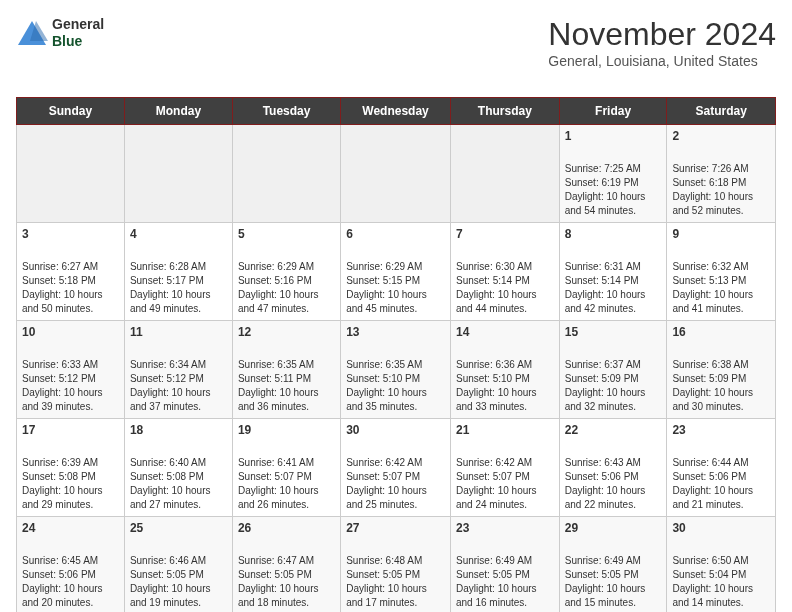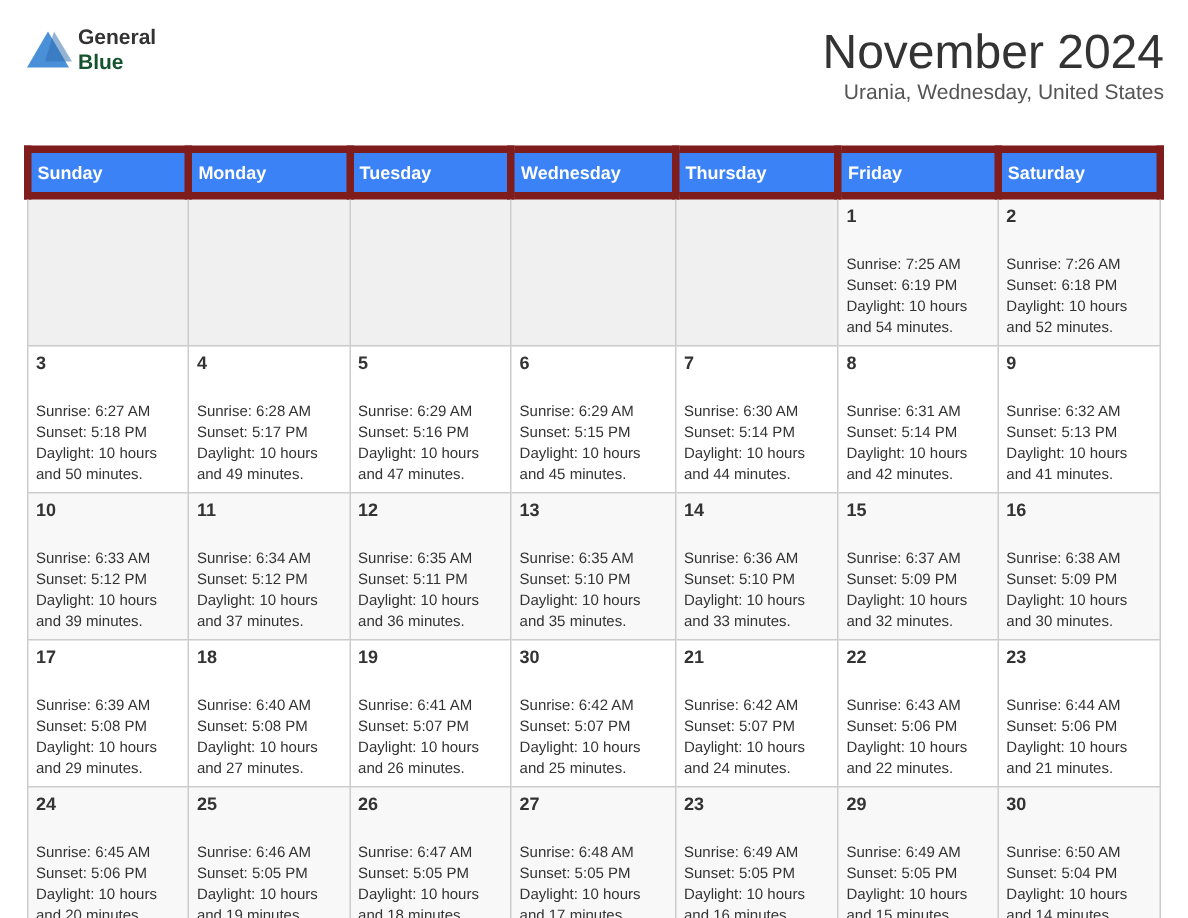--- a/index.html
+++ b/index.html
@@ -25,43 +25,43 @@
       font-size: 14px;
       font-weight: bold;
       line-height: 1.2;
     }
     .logo-general { color: #333; }
     .logo-blue { color: #14532d; }
     .logo-icon {
       width: 32px;
       height: 28px;
     }
-    .title-block { text-align: right; }
+    .title-block { text-align: left; }
     .month-title {
       font-size: 32px;
       font-weight: normal;
       color: #333;
     }
     .subtitle {
       font-size: 14px;
       color: #555;
     }
     .calendar {
       width: 100%;
       border-collapse: collapse;
       font-size: 10.5px;
     }
     .calendar thead tr th {
-      background-color: #3b82f6;
+      background-color: #404040;
       color: #fff;
       padding: 6px 4px;
-      text-align: left;
+      text-align: center;
       font-size: 12px;
       font-weight: bold;
-      border: 5px solid #7f1d1d;
+      border: 1px solid #7f1d1d;
     }
     .calendar tbody tr td {
       border: 1px solid #ccc;
       vertical-align: top;
       padding: 4px 5px;
       width: 113px;
       min-height: 80px;
       background: #fff;
     }
     .calendar tbody tr:nth-child(odd) td {
@@ -95,21 +95,21 @@
       <polygon points="16,2 30,26 2,26" fill="#4a90d9"></polygon>
       <polygon points="20,2 32,22 14,22" fill="#2a6aad" opacity="0.5"></polygon>
     </svg>
     <div class="logo-text">
       <div class="logo-general">General</div>
       <div class="logo-blue">Blue</div>
     </div>
   </div>
   <div class="title-block">
     <div class="month-title">November 2024</div>
-    <div class="subtitle">Urania, Wednesday, United States</div>
+    <div class="subtitle">General, Louisiana, United States</div>
   </div>
 </div>
 
 <table class="calendar">
   <thead>
     <tr>
     <th>Sunday</th>
         <th>Monday</th>
         <th>Tuesday</th>
         <th>Wednesday</th>

